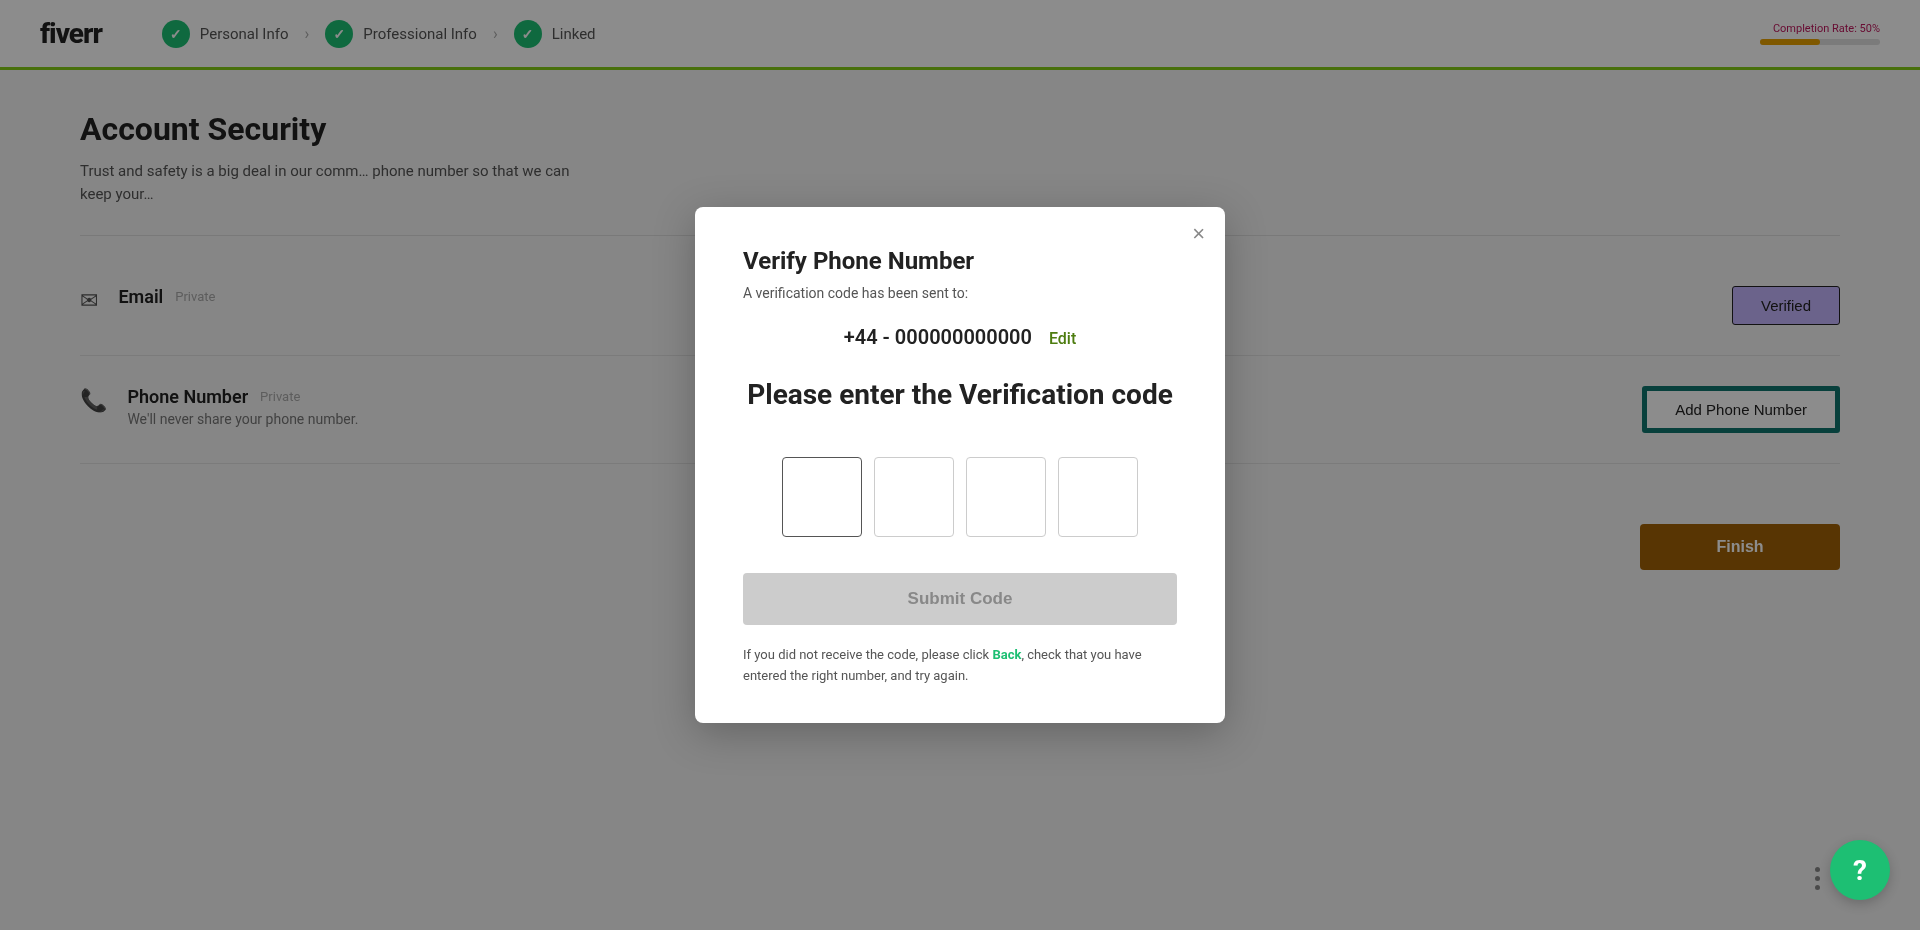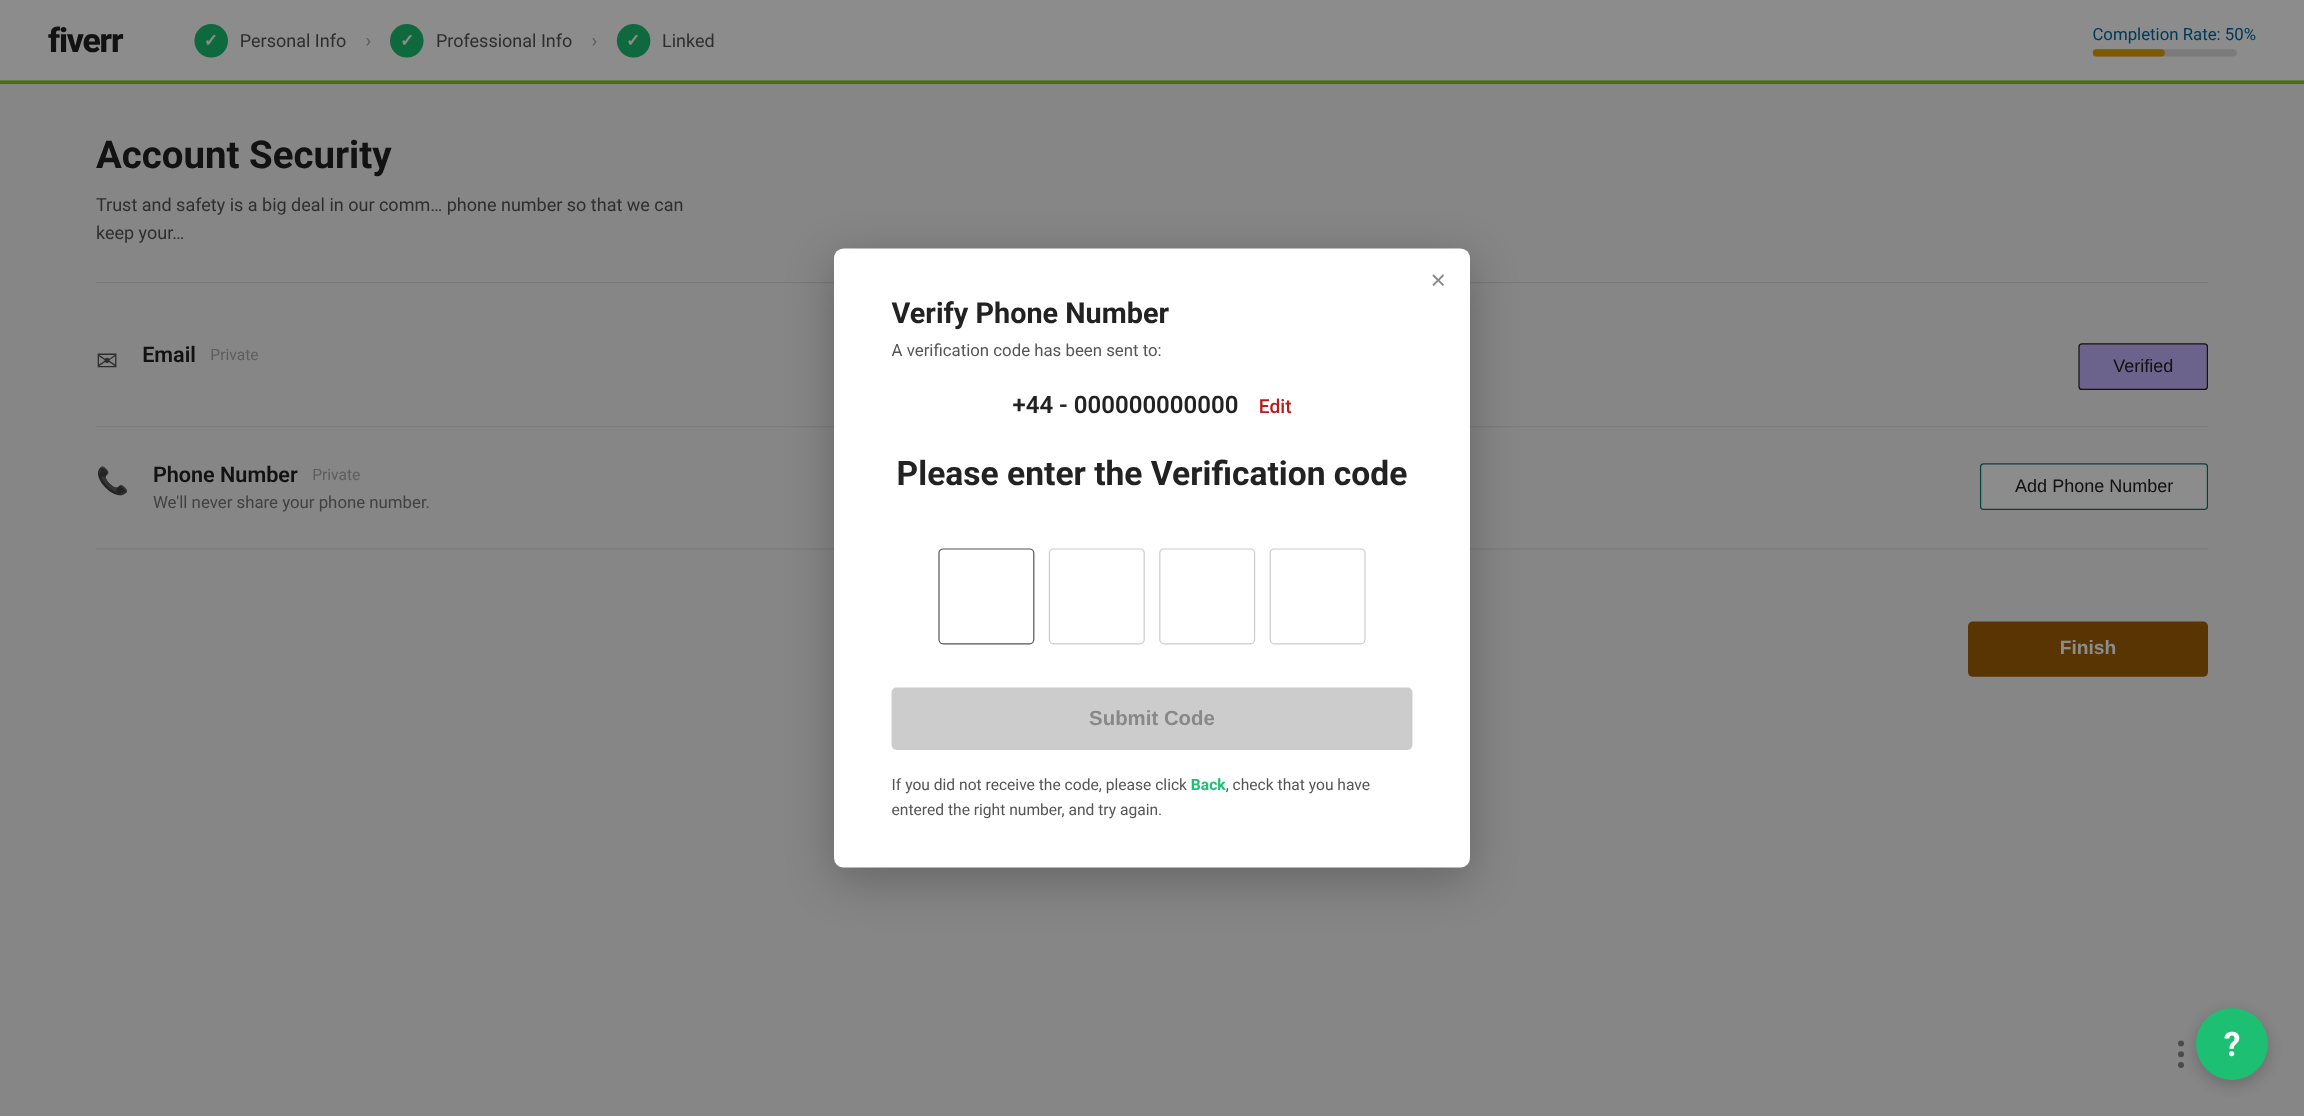--- a/index.html
+++ b/index.html
@@ -70,22 +70,22 @@
     }
 
     .step-arrow {
       margin: 0 16px;
       color: #aaa;
       font-size: 16px;
     }
 
     .completion-rate {
       text-align: right;
-      color: #0369a1;
-      font-size: 14px;
+      color: #be185d;
+      font-size: 11px;
     }
 
     .completion-bar-container {
       width: 120px;
       height: 6px;
       background: #e0e0e0;
       border-radius: 3px;
       margin-top: 4px;
     }
 
@@ -158,21 +158,21 @@
       color: #aaa;
     }
 
     .section-desc {
       font-size: 14px;
       color: #777;
       margin-top: 4px;
     }
 
     .action-btn {
-      border: 1px solid #0f766e;
+      border: 5px solid #0f766e;
       background: #fff;
       color: #222;
       padding: 10px 28px;
       font-size: 15px;
       cursor: pointer;
       font-weight: 500;
       border-radius: 3px;
       white-space: nowrap;
     }
 
@@ -256,21 +256,21 @@
 
     .phone-display {
       text-align: center;
       font-size: 20px;
       font-weight: 600;
       color: #222;
       margin-bottom: 28px;
     }
 
     .edit-link {
-      color: #b91c1c;
+      color: #4d7c0f;
       font-size: 16px;
       font-weight: 500;
       text-decoration: none;
       margin-left: 12px;
       cursor: pointer;
     }
 
     .verification-heading {
       text-align: center;
       font-size: 28px;

